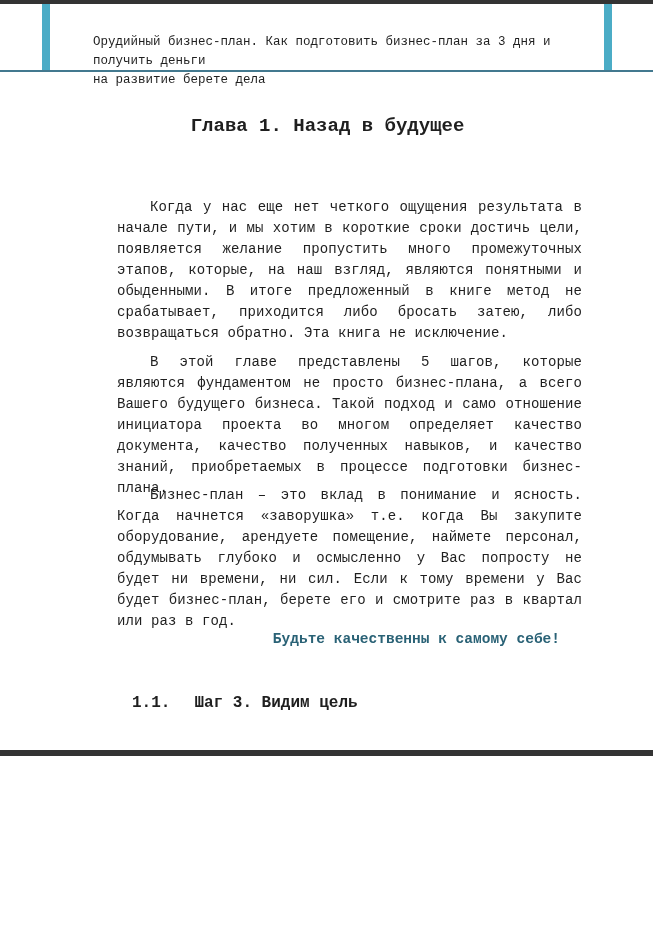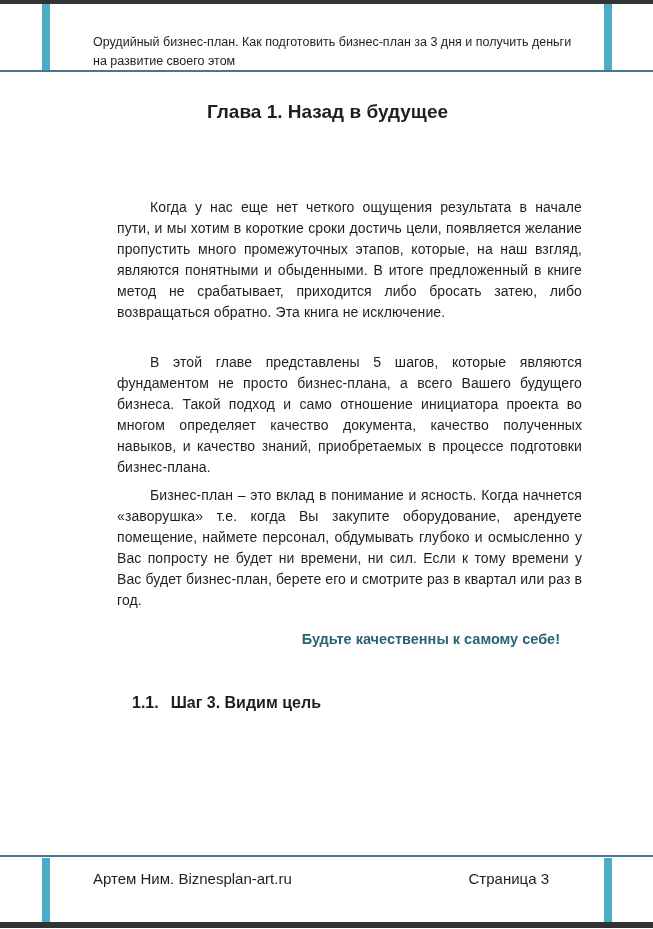--- a/index.html
+++ b/index.html
@@ -12,24 +12,25 @@
   }
   * { box-sizing: border-box; }
   html, body { margin: 0; padding: 0; }
   body {
     font-family: "Liberation Sans", sans-serif;
     background: var(--background);
   }
   .page {
     position: relative;
     width: 653px;
-    height: 928px;
+    height: 756px;
     background: var(--background);
     overflow: hidden;
     color: var(--text);
+    font-family: Liberation Mono, monospace;
   }
   .bar-top {
     position: absolute; top: 0; left: 0; width: 100%; height: 4px;
     background: var(--border);
   }
   .bar-bottom {
     position: absolute; bottom: 0; left: 0; width: 100%; height: 6px;
     background: var(--border);
   }
   .accent {
@@ -44,21 +45,21 @@
     position: absolute; left: 0; width: 100%; height: 2px;
     background: var(--rule);
   }
   .rule-header { top: 70px; }
   .rule-footer { top: 855px; }
   .running-header {
     position: absolute; left: 93px; top: 33px; width: 482px;
     font-size: 12.5px; line-height: 19px; color: var(--text);
   }
   .chapter-title {
-    position: absolute; left: 95px; top: 101px; width: 465px;
+    position: absolute; left: 95px; top: 115px; width: 465px;
     margin: 0; text-align: center;
     font-size: 19px; font-weight: bold; color: var(--text);
   }
   .body-par {
     position: absolute; left: 101px; width: 465px; margin: 16px;
     font-size: 14px; line-height: 21px; letter-spacing: 0.1px;
     text-align: justify; text-indent: 33px; color: var(--text);
   }
   .p1 { top: 181px; }
   .p2 { top: 336px; }
@@ -67,40 +68,40 @@
   .quote {
     position: absolute; left: 95px; top: 631px; width: 465px;
     text-align: right; font-size: 14.5px; font-weight: bold;
     color: var(--quote-text);
   }
   .section-heading {
     position: absolute; left: 132px; top: 694px;
     font-size: 16px; font-weight: bold; color: var(--text);
     white-space: nowrap;
   }
-  .section-heading .num { display: inline-block; margin-right: 12px; }
+  .section-heading .num { display: inline-block; margin-right: 24px; }
   .page-footer {
     position: absolute; left: 93px; top: 870px; width: 456px;
     display: flex; justify-content: space-between; align-items: baseline;
     font-size: 15px; color: var(--text);
   }
 </style>
 </head>
 <body>
 
 <div class="page">
 
   <div class="bar-top"></div>
 
   <div class="accent accent-tl"></div>
   <div class="accent accent-tr"></div>
 
   <div class="running-header">
     <div>Орудийный бизнес-план. Как подготовить бизнес-план за 3 дня и получить деньги</div>
-    <div>на развитие своего этом</div>
+    <div>на развитие берете дела</div>
   </div>
 
   <div class="rule rule-header"></div>
 
   <h1 class="chapter-title">Глава 1. Назад в будущее</h1>
 
   <p class="body-par p1">Когда у нас еще нет четкого  ощущения результата в начале пути, и мы хотим в короткие сроки  достичь цели, появляется желание пропустить много промежуточных этапов, которые, на наш взгляд, являются понятными и обыденными. В итоге предложенный в книге метод не срабатывает, приходится либо бросать затею, либо возвращаться обратно. Эта книга не исключение.</p>
   <p class="body-par p2">В этой главе представлены 5 шагов, которые являются фундаментом не просто бизнес-плана, а всего  Вашего будущего бизнеса. Такой подход и само отношение инициатора проекта во многом определяет качество документа, качество полученных навыков, и качество знаний, приобретаемых в процессе подготовки бизнес-плана.</p>
   <p class="body-par p3">Бизнес-план – это вклад в понимание и ясность. Когда начнется «заворушка» т.е. когда Вы закупите оборудование, арендуете помещение, наймете персонал, обдумывать глубоко и осмысленно у Вас попросту не будет ни времени, ни сил. Если к тому времени у Вас будет бизнес-план, берете его и смотрите раз в квартал или раз в год.</p>
 

